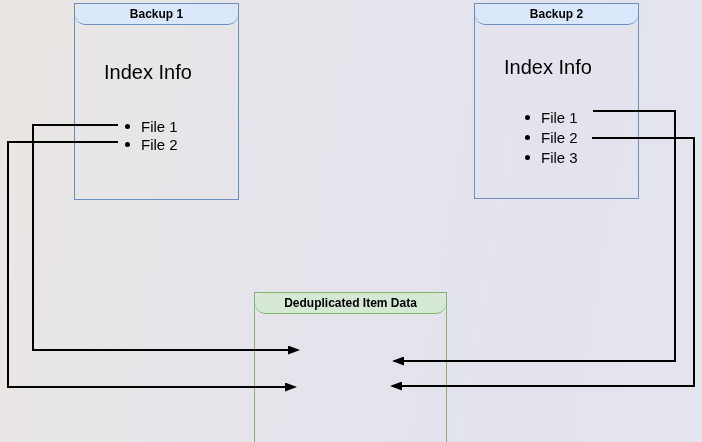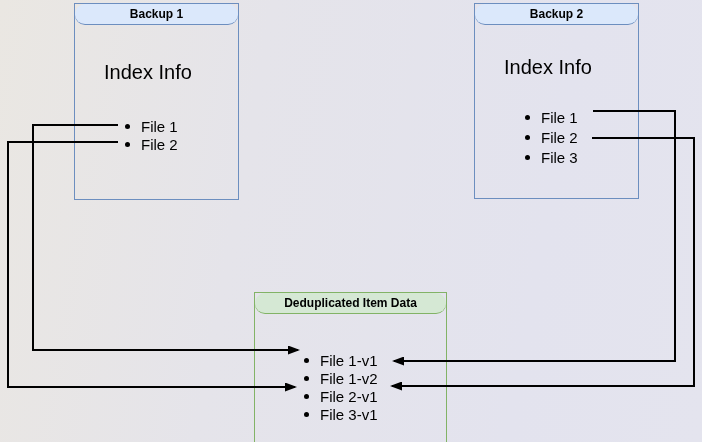--- a/index.html
+++ b/index.html
@@ -119,38 +119,20 @@
       </li>
       <li>
         <span class="bullet"></span>
         <span>File 3</span>
       </li>
     </ul>
   </div>
 
   <div class="box green" id="dedup">
     <div class="box-header">Deduplicated Item Data</div>
-    <ul class="file-list">
-      <li>
-        <span class="bullet"></span>
-        <span>File 1-v1</span>
-      </li>
-      <li>
-        <span class="bullet"></span>
-        <span>File 1-v2</span>
-      </li>
-      <li>
-        <span class="bullet"></span>
-        <span>File 2-v1</span>
-      </li>
-      <li>
-        <span class="bullet"></span>
-        <span>File 3-v1</span>
-      </li>
-    </ul>
   </div>
 
   <svg class="connector-layer" width="702" height="442" viewBox="0 0 702 442">
     <defs>
       <marker id="arrow" markerUnits="userSpaceOnUse" markerWidth="12" markerHeight="9" refX="10" refY="4.5" orient="auto">
         <path d="M0,0 L12,4.5 L0,9 Z" fill="#000"></path>
       </marker>
     </defs>
     <polyline marker-end="url(#arrow)" points="118,125 33,125 33,350 298,350"></polyline>
     <polyline marker-end="url(#arrow)" points="118,142 8,142 8,387 295,387"></polyline>

